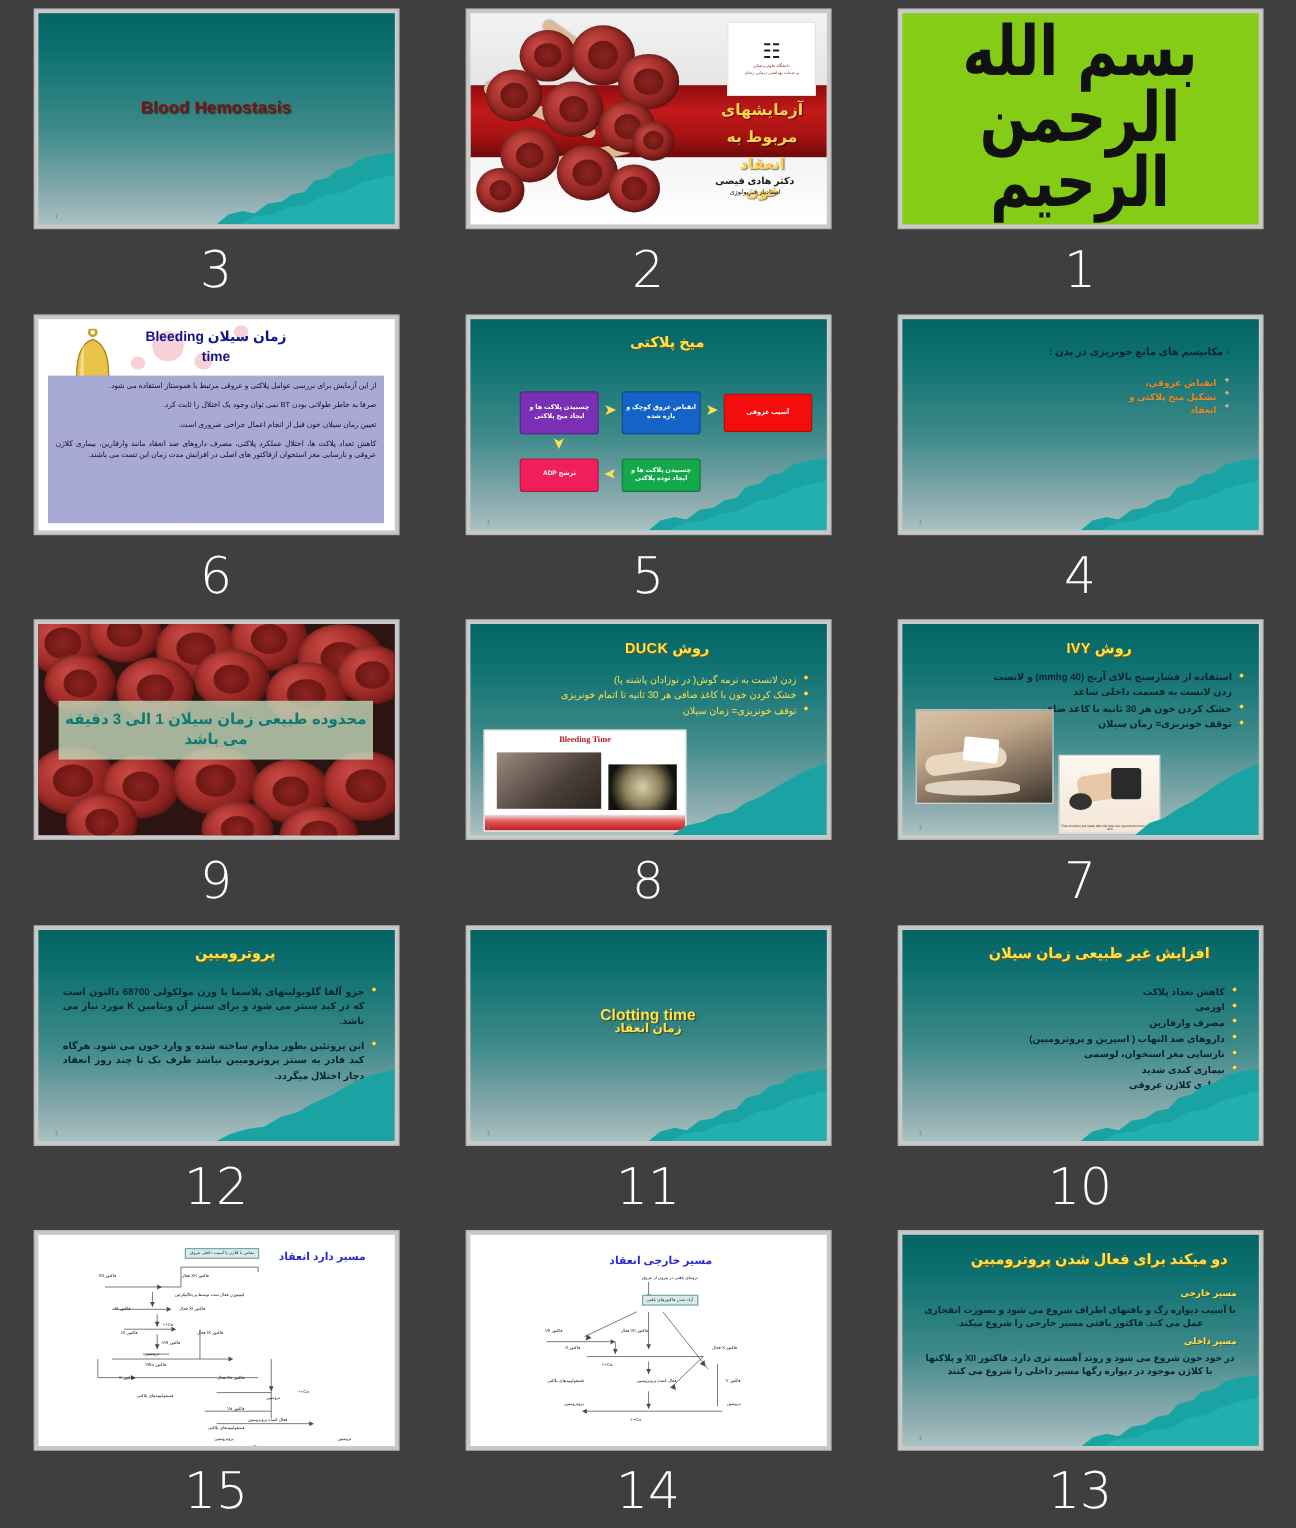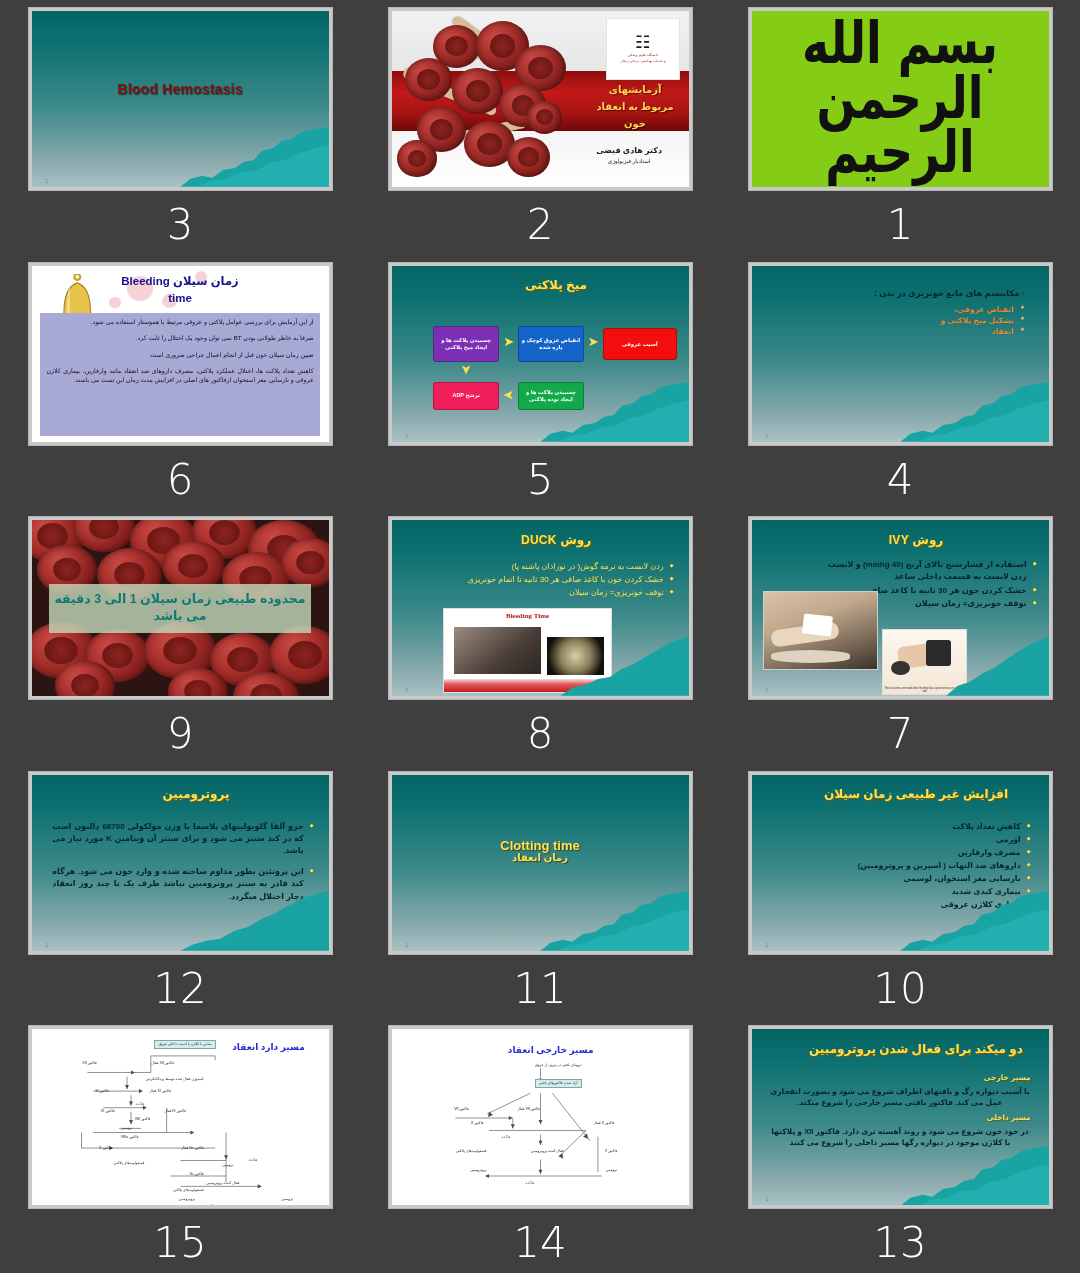--- a/index.html
+++ b/index.html
@@ -110,21 +110,21 @@
   .fib{position:absolute;background:#d9bb96;border-radius:40px;box-shadow:0 0 2px rgba(0,0,0,.4);}
   .s2 .logo{
     position:absolute;right:3%;top:4%;width:24%;height:34%;
     background:#ffffff;border:1px solid #e3e3e3;
     display:flex;flex-direction:column;align-items:center;justify-content:center;
   }
   .s2 .logo .mark{font-size:17px;color:#1b1b1b;line-height:1;}
   .s2 .logo .lt{font-size:3.4px;color:#8a1a1a;margin-top:2px;text-align:center;line-height:1.3;}
   .s2 .maintitle{
     position:absolute;right:3%;top:40%;width:30%;
-    text-align:center;color:#ffd24d;font-size:10px;font-weight:bold;line-height:1.7;
+    text-align:center;color:#ffd24d;font-size:13px;font-weight:bold;line-height:1.7;
     text-shadow:1px 1px 1px rgba(0,0,0,.5);
   }
   .s2 .author{
     position:absolute;right:3%;top:76%;width:34%;text-align:center;
     color:#1a1a1a;font-size:8px;font-weight:bold;line-height:1.5;
   }
   .s2 .author .sub{font-size:5.5px;font-weight:normal;}
 
   
   .s1{background:#84cc16;display:flex;align-items:center;justify-content:center;}
@@ -164,21 +164,21 @@
     border:1px solid rgba(0,0,0,.25);
   }
   .arrow{position:absolute;color:#ffe14d;font-size:13px;line-height:1;}
 
   
   .s4-main{
     position:absolute;top:13%;right:8%;left:20%;
     text-align:right;color:#06242e;font-size:8.4px;font-weight:bold;
   }
   .s4-main .lead:before{content:"\25AB\0020";color:#0a2d38;}
-  .s4-sub{margin-top:6px;}
+  .s4-sub{margin-top:16px;}
   .s4-sub li{
     list-style:none;color:#e88a2a;font-size:7.6px;font-weight:bold;
     line-height:1.45;position:relative;padding-right:11px;
     text-shadow:0 0 1px rgba(90,40,0,.35);
   }
   .s4-sub li:before{content:"\2756";position:absolute;right:0;top:0;font-size:5px;color:#e0c98a;}
 
   
   .s9{position:relative;background:#2b1412;overflow:hidden;}
   .s9 .band{
@@ -186,21 +186,21 @@
     background:rgba(193,215,185,.82);
     display:flex;align-items:center;justify-content:center;
   }
   .s9 .band span{
     color:#0e7a74;font-size:12.5px;font-weight:bold;text-align:center;line-height:1.35;
   }
 
   
   .s8 .imgbox{
     position:absolute;left:4%;top:50%;width:56%;height:47%;
-    background:#fff;border:1px solid #ddd;overflow:hidden;margin-left:40px;
+    background:#fff;border:1px solid #ddd;overflow:hidden;
   }
   .s8 .imgbox .cap{
     text-align:center;color:#b01818;font-size:7px;font-weight:bold;
     margin-top:3px;direction:ltr;font-family:"Liberation Serif",serif;
   }
   .photo{background:#6a5a52;position:absolute;overflow:hidden;}
   .s8 .redline{position:absolute;left:0;right:0;bottom:0;height:16%;
     background:linear-gradient(180deg,#f3dede 0%,#e05a5a 40%,#c01e1e 100%);}
 
   

